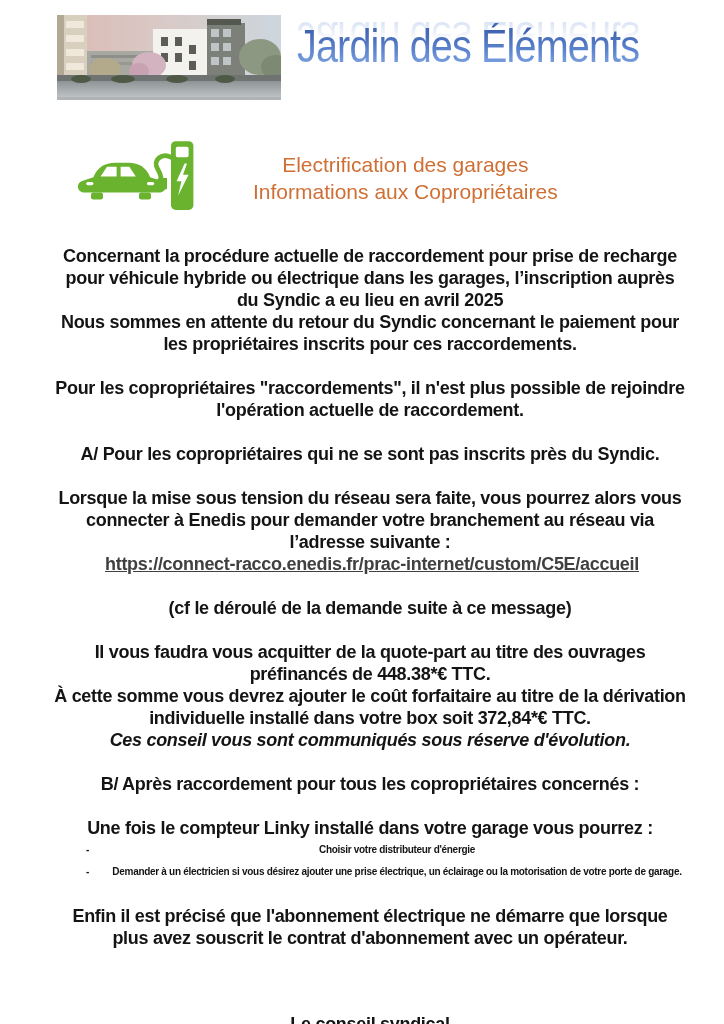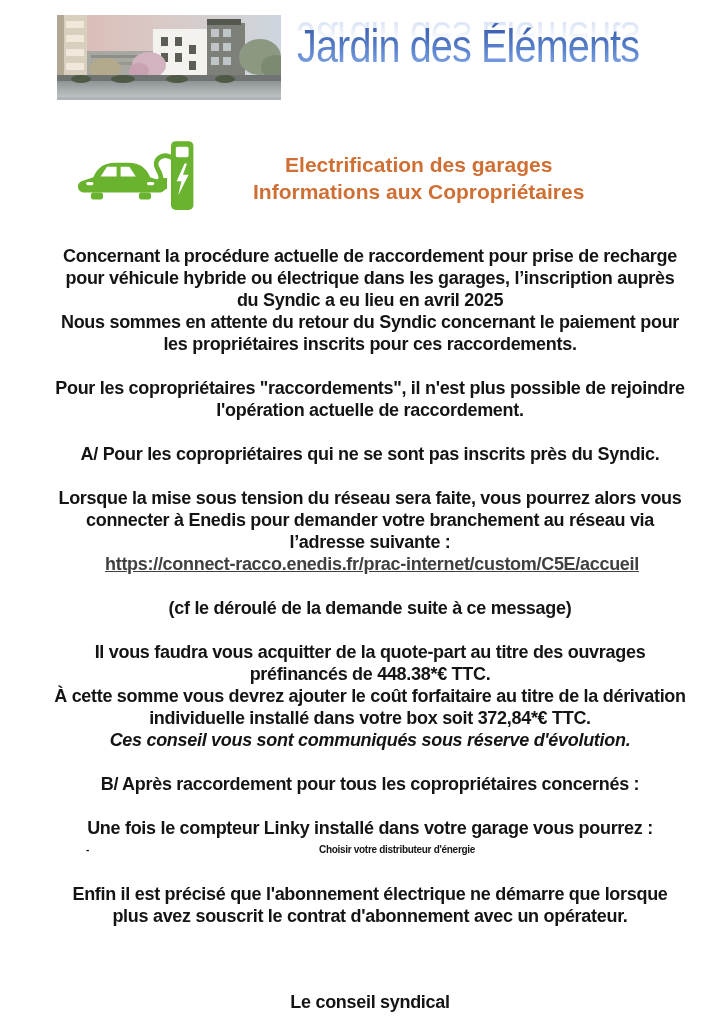--- a/index.html
+++ b/index.html
@@ -37,21 +37,21 @@
     -webkit-mask-image: linear-gradient(to bottom, transparent 45%, rgba(0,0,0,0.8) 100%);
             mask-image: linear-gradient(to bottom, transparent 45%, rgba(0,0,0,0.8) 100%);
   }
 
   
   .banner-row { display: flex; align-items: center; margin-top: 16px; padding-left: 75px; height: 90px; }
   .ev-icon { width: 120px; height: 86px; flex: 0 0 auto; }
   .banner-heading {
     margin-left: 58px;
     color: #cf6f34;
-    font-size: 21px; line-height: 27px; font-weight: bold;
+    font-size: 21px; line-height: 27px; font-weight: normal;
   }
 
   
   .content { margin: 22px 40px 0 53px; width: 634px; }
   .para {
     font-size: 18px; font-weight: bold; letter-spacing: -0.3px;
     line-height: 22px; margin-bottom: 22px;
     white-space: pre-line;
   }
   .section-title { }
@@ -195,20 +195,21 @@
 
     <p class="para">Il vous faudra vous acquitter de la quote-part au titre des ouvrages préfinancés de 448.38*€ TTC.
 À cette somme vous devrez ajouter le coût forfaitaire au titre de la dérivation individuelle installé dans votre box soit 372,84*€ TTC.</p>
     <p class="para note-italic">Ces conseil vous sont communiqués sous réserve d'évolution.</p>
 
     <p class="para section-title">B/ Après raccordement pour tous les copropriétaires concernés :</p>
 
     <p class="para">Une fois le compteur Linky installé dans votre garage vous pourrez :</p>
     <ul class="dash-list">
       <li>Choisir votre distributeur d'énergie</li>
+      <li>Demander à un électricien si vous désirez ajouter une prise électrique, un éclairage ou la motorisation de votre porte de garage.</li>
     </ul>
 
     <p class="para">Enfin il est précisé que l'abonnement électrique ne démarre que lorsque plus avez souscrit le contrat d'abonnement avec un opérateur.</p>
 
     <p class="para signature">Le conseil syndical</p>
   </div>
 
 </div>
 
 </body></html>

